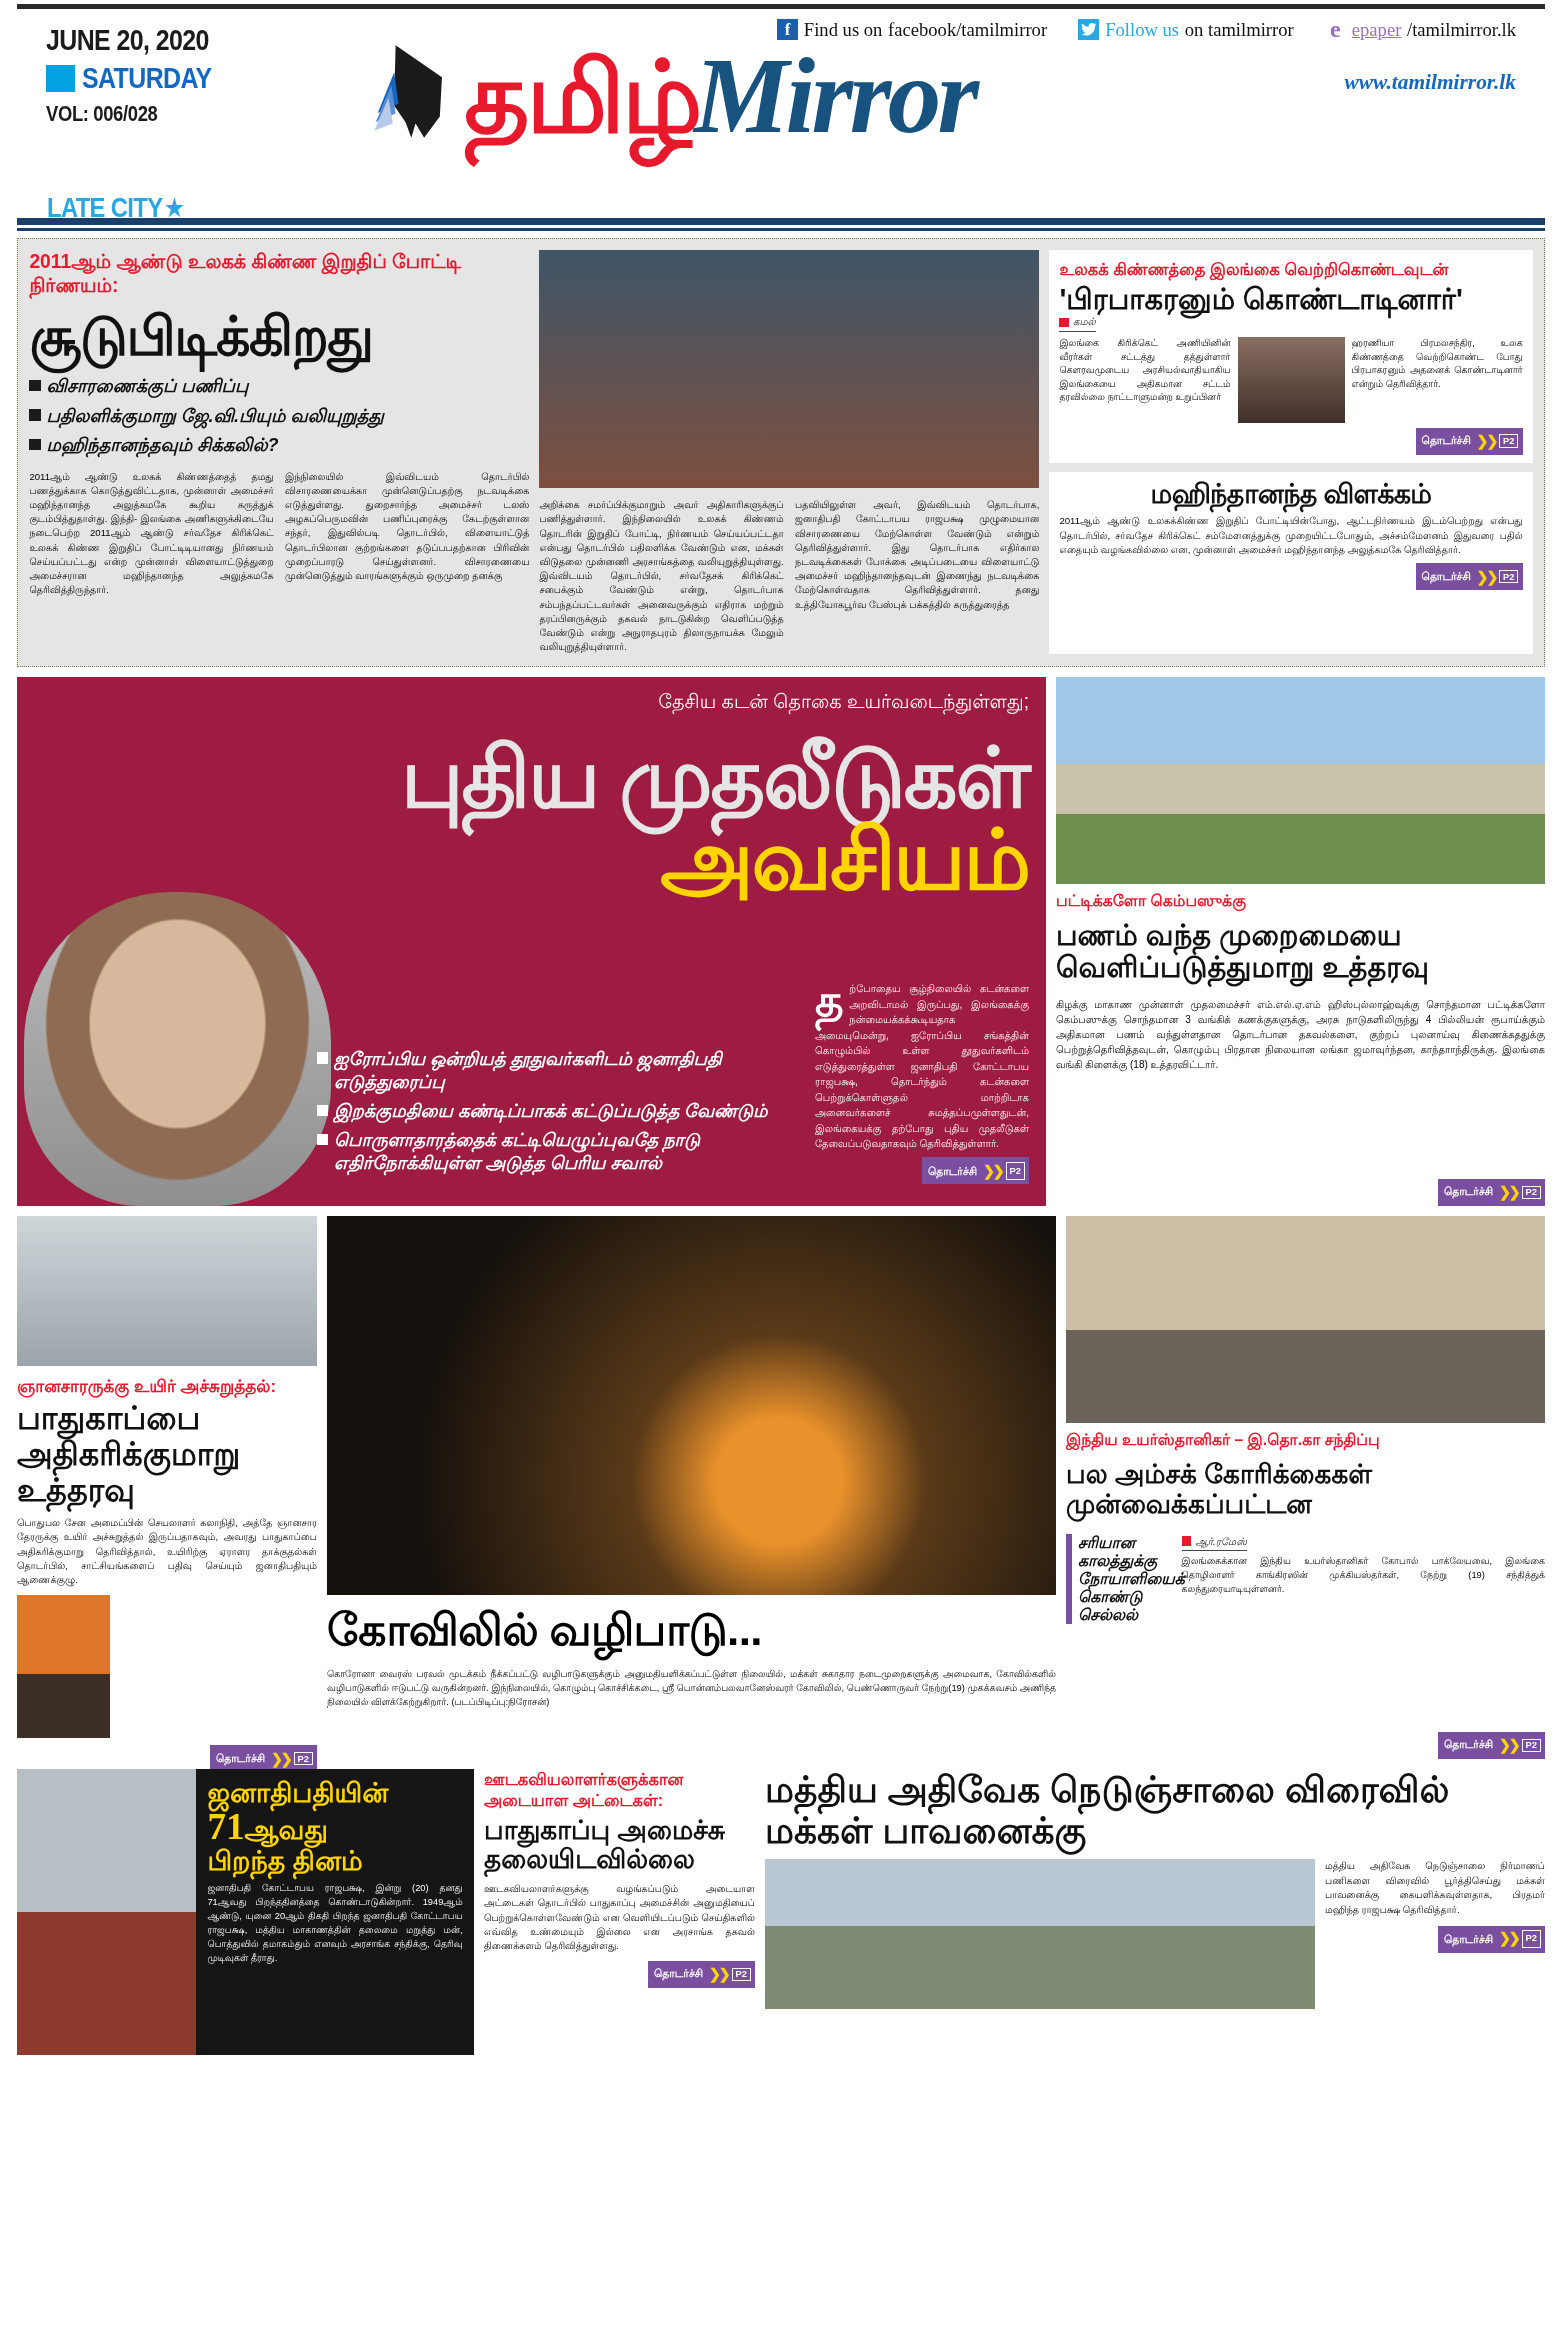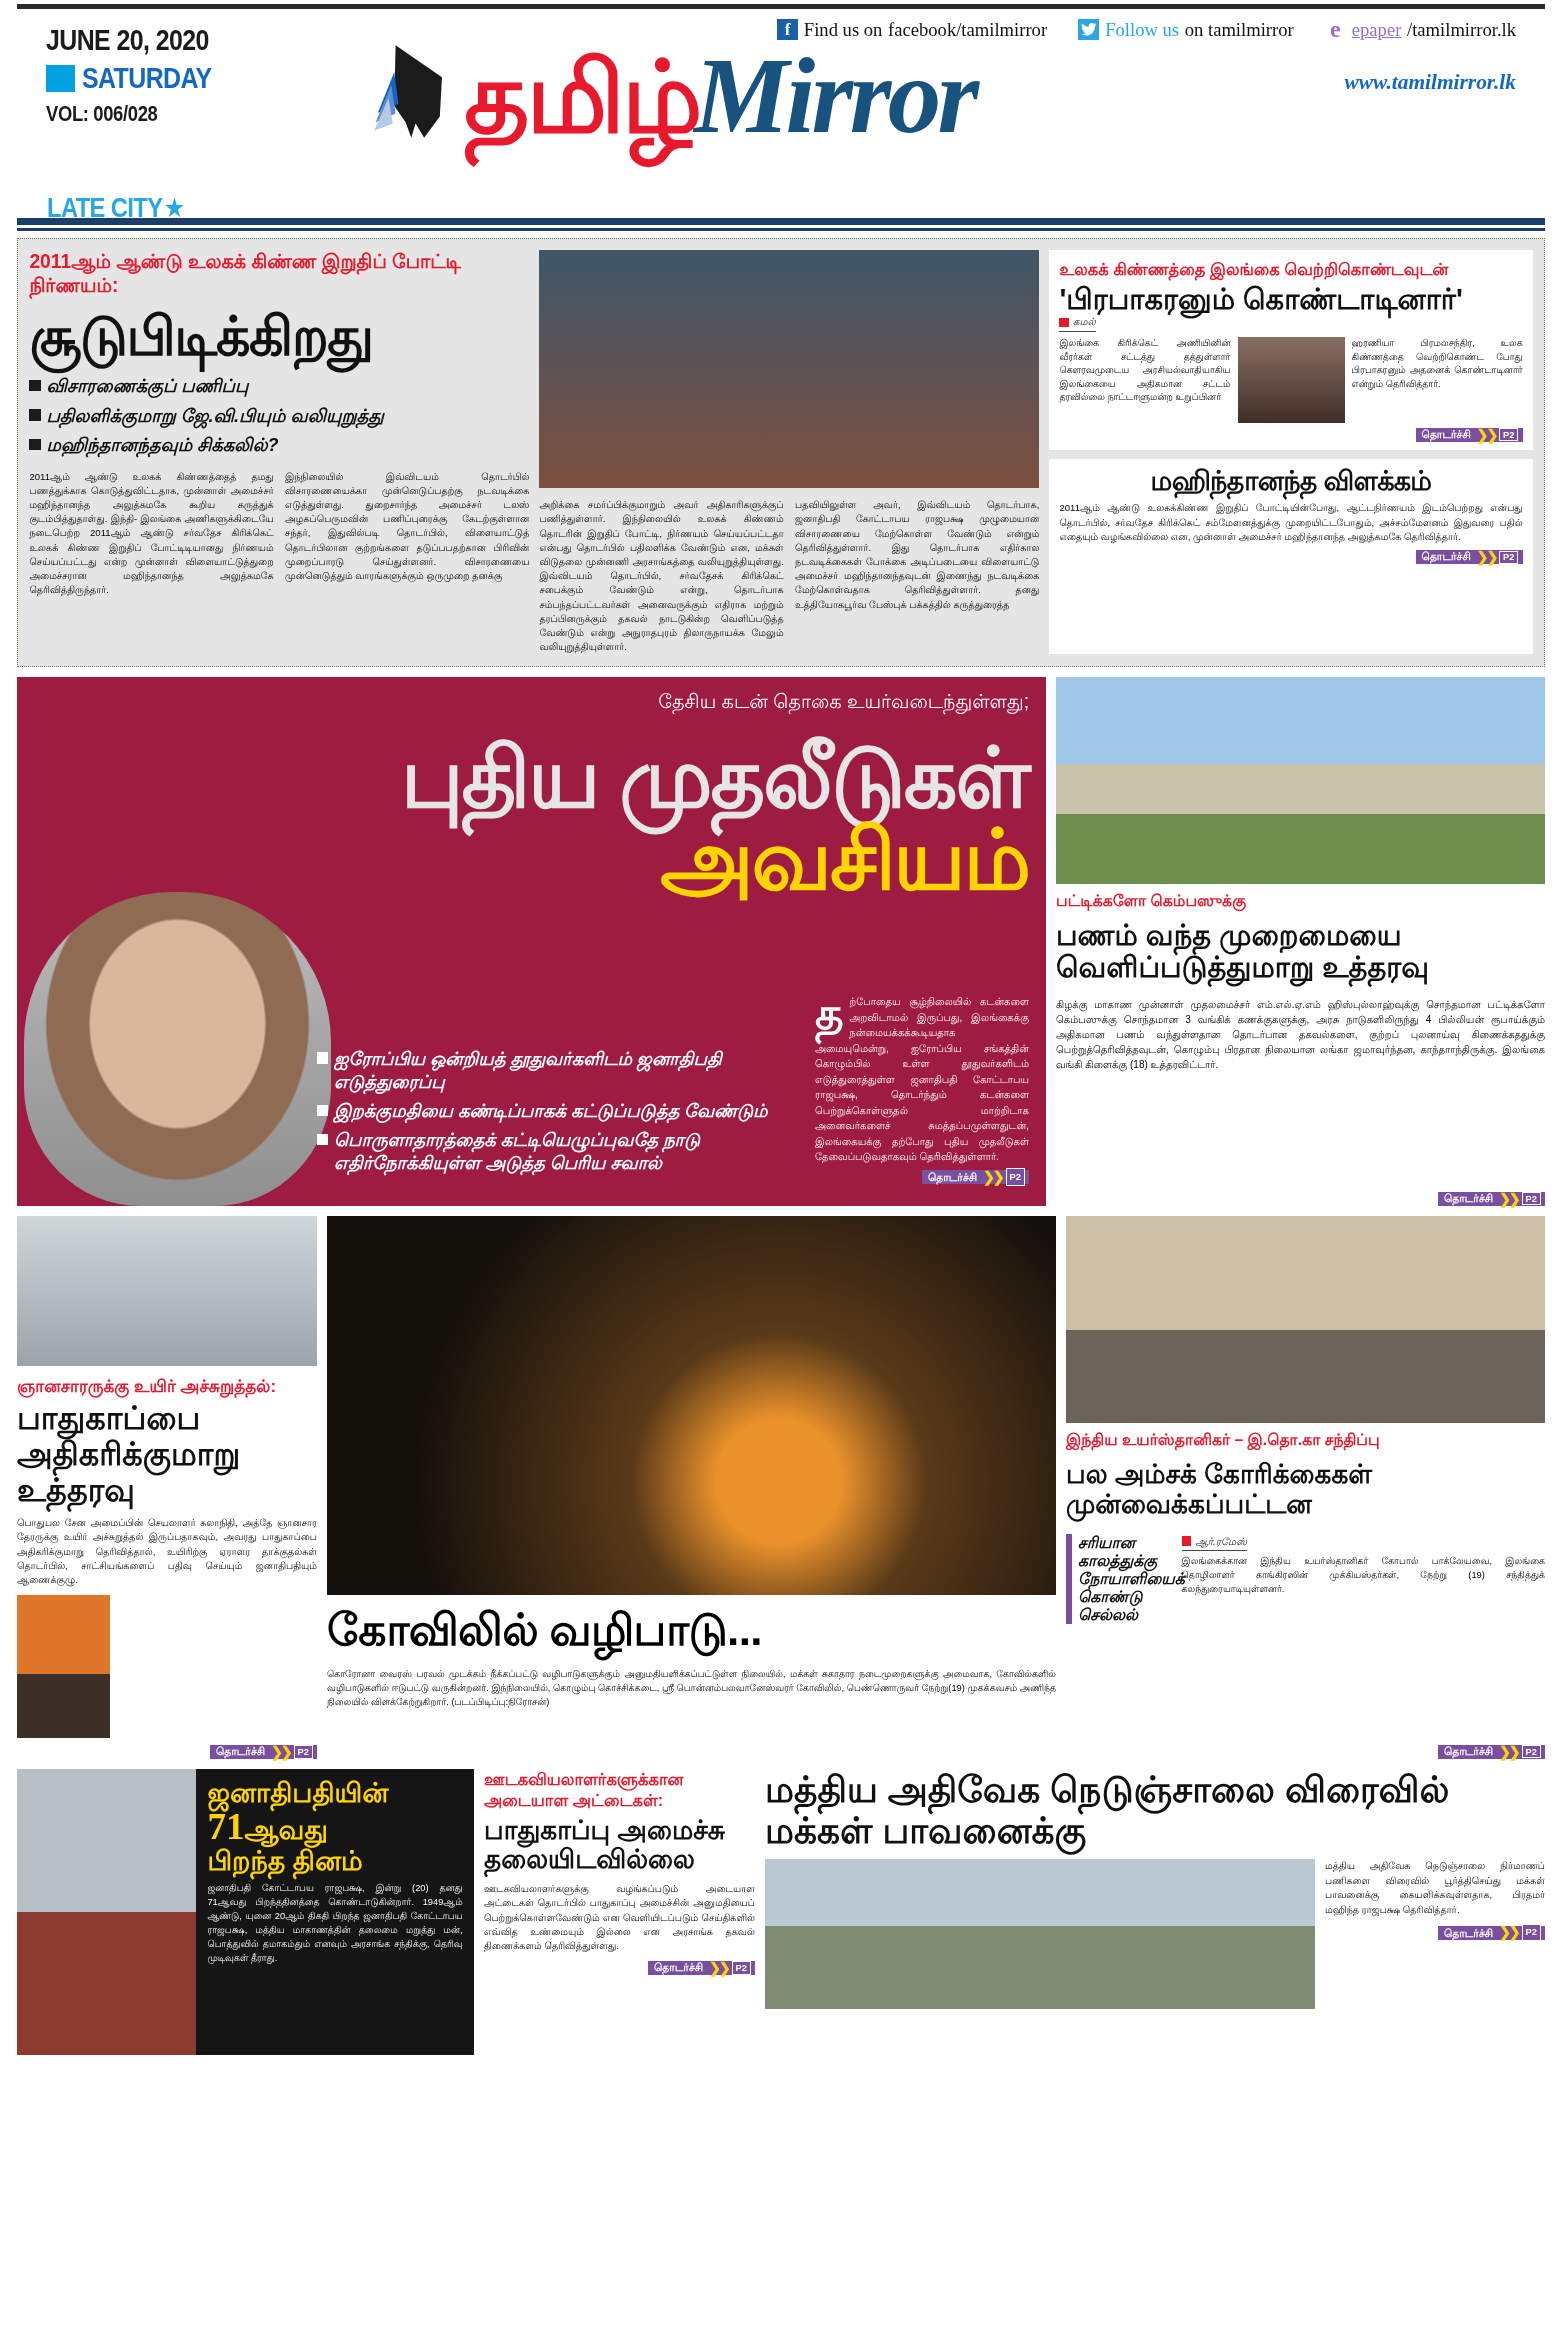--- a/index.html
+++ b/index.html
@@ -49,21 +49,21 @@
   .mast-rule { height:6.4px; background:#1b3f6b; margin-top:2.9px; }
   .mast-rule2 { height:2.9px; background:#1b3f6b; margin-top:2.9px; }
 
   
   .kicker { color:#e8192c; font-weight:bold; line-height:1.25; }
   .hl { color:#111; font-weight:bold; line-height:1.05; }
   .byline { display:flex; align-items:center; gap:4.3px; font-size:10px; font-style:italic; color:#222;
      border-bottom:0.7px solid #444; padding-bottom:1.4px; margin-bottom:4.3px; width:fit-content;}
   .byline .sq { width:9.3px; height:9.3px; background:#e8192c; display:inline-block; }
 
-  .cont { display:inline-flex; align-items:center; height:14px; background:#7b4fa0; color:#fff;
+  .cont { display:inline-flex; align-items:center; height:27px; background:#7b4fa0; color:#fff;
      font-size:10.7px; font-weight:bold; padding:0 4.3px 0 5.7px; }
   .cont .chev { color:#ffd400; letter-spacing:-2.1px; font-size:14.3px; margin:0 2.9px 0 5.7px; }
   .cont .pg { background:#7b4fa0; color:#fff; font-size:9.3px; font-weight:bold; padding:0.7px 2.9px; border:0.7px solid #fff;}
   .cont-wrap { display:flex; justify-content:flex-end; }
 
   .bullets li { list-style:none; display:flex; gap:5.7px; align-items:flex-start; margin-bottom:6.4px; }
   .bullets .bx { width:11.4px; height:11.4px; background:#1b1b1b; flex:0 0 11.4px; margin-top:3.6px; }
 
   .photo { background:#b9c6cf; position:relative; overflow:hidden; }
   .photo.dark { background:#2a2420; }

